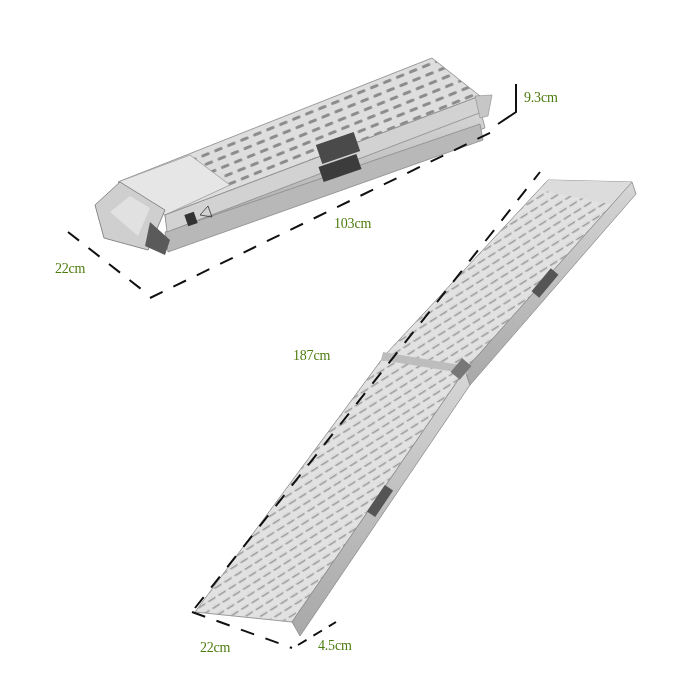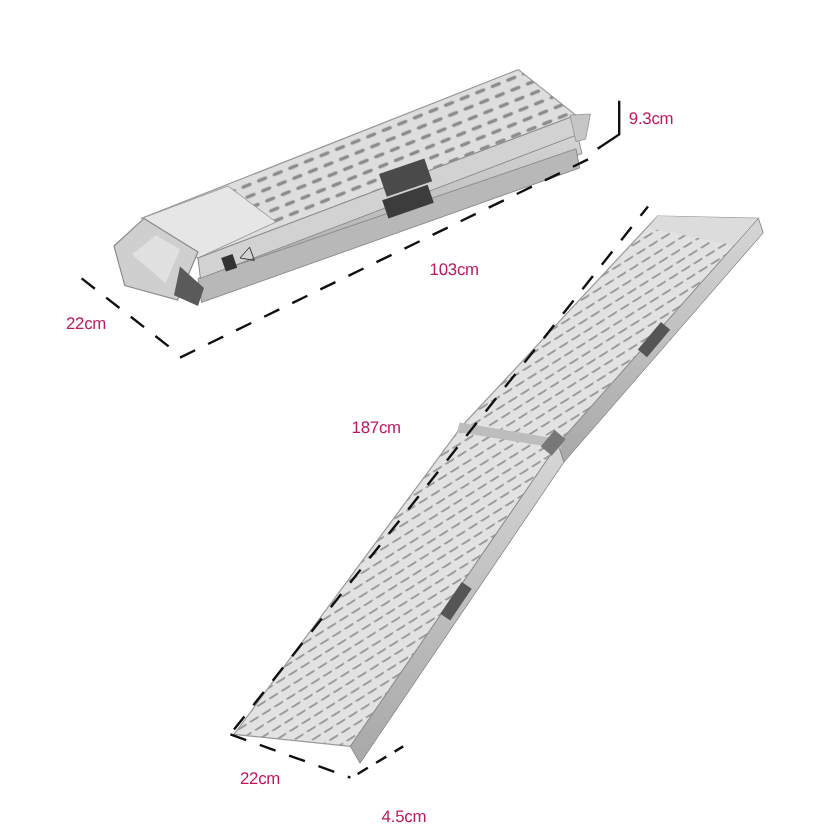--- a/index.html
+++ b/index.html
@@ -1,18 +1,18 @@
 <!DOCTYPE html>
 <html><head>
 <meta charset="utf-8">
 <style>
   html, body { margin:0; padding:0; background:#ffffff; }
   body { width:700px; height:700px; position:relative; overflow:hidden; font-family:"DejaVu Sans", sans-serif; }
   #stage { position:absolute; left:0; top:0; width:700px; height:700px; }
-  .label { position:absolute; font-family:Liberation Sans, sans-serif; font-size:14px; color:#be185d; letter-spacing:-0.2px; white-space:nowrap; }
+  .label { position:absolute; font-family:Liberation Serif, serif; font-size:14px; color:#4d7c0f; letter-spacing:-0.2px; white-space:nowrap; }
 </style>
 </head>
 <body>
 
 <div id="stage">
   <svg width="700" height="700" viewBox="0 0 700 700" xmlns="http://www.w3.org/2000/svg">
     <defs>
       <linearGradient id="topG" x1="0" y1="0" x2="1" y2="1">
         <stop offset="0" stop-color="#eeeeee"></stop>
         <stop offset="1" stop-color="#cfcfcf"></stop>
@@ -83,18 +83,18 @@
 
       <line x1="195" y1="608" x2="540" y2="172"></line>
 
       <line x1="192" y1="612" x2="292" y2="648"></line>
 
       <line x1="298" y1="645" x2="336" y2="622" stroke-dasharray="10 8"></line>
     </g>
   </svg>
 
   <span class="label" style="left:524px; top:90px;">9.3cm</span>
-  <span class="label" style="left:334px; top:216px;margin-left:24px;">103cm</span>
+  <span class="label" style="left:334px; top:216px;">103cm</span>
   <span class="label" style="left:55px; top:261px;">22cm</span>
   <span class="label" style="left:293px; top:348px;">187cm</span>
   <span class="label" style="left:200px; top:640px;">22cm</span>
-  <span class="label" style="left:318px; top:672px;">4.5cm</span>
+  <span class="label" style="left:318px; top:638px;">4.5cm</span>
 </div>
 
 </body></html>

